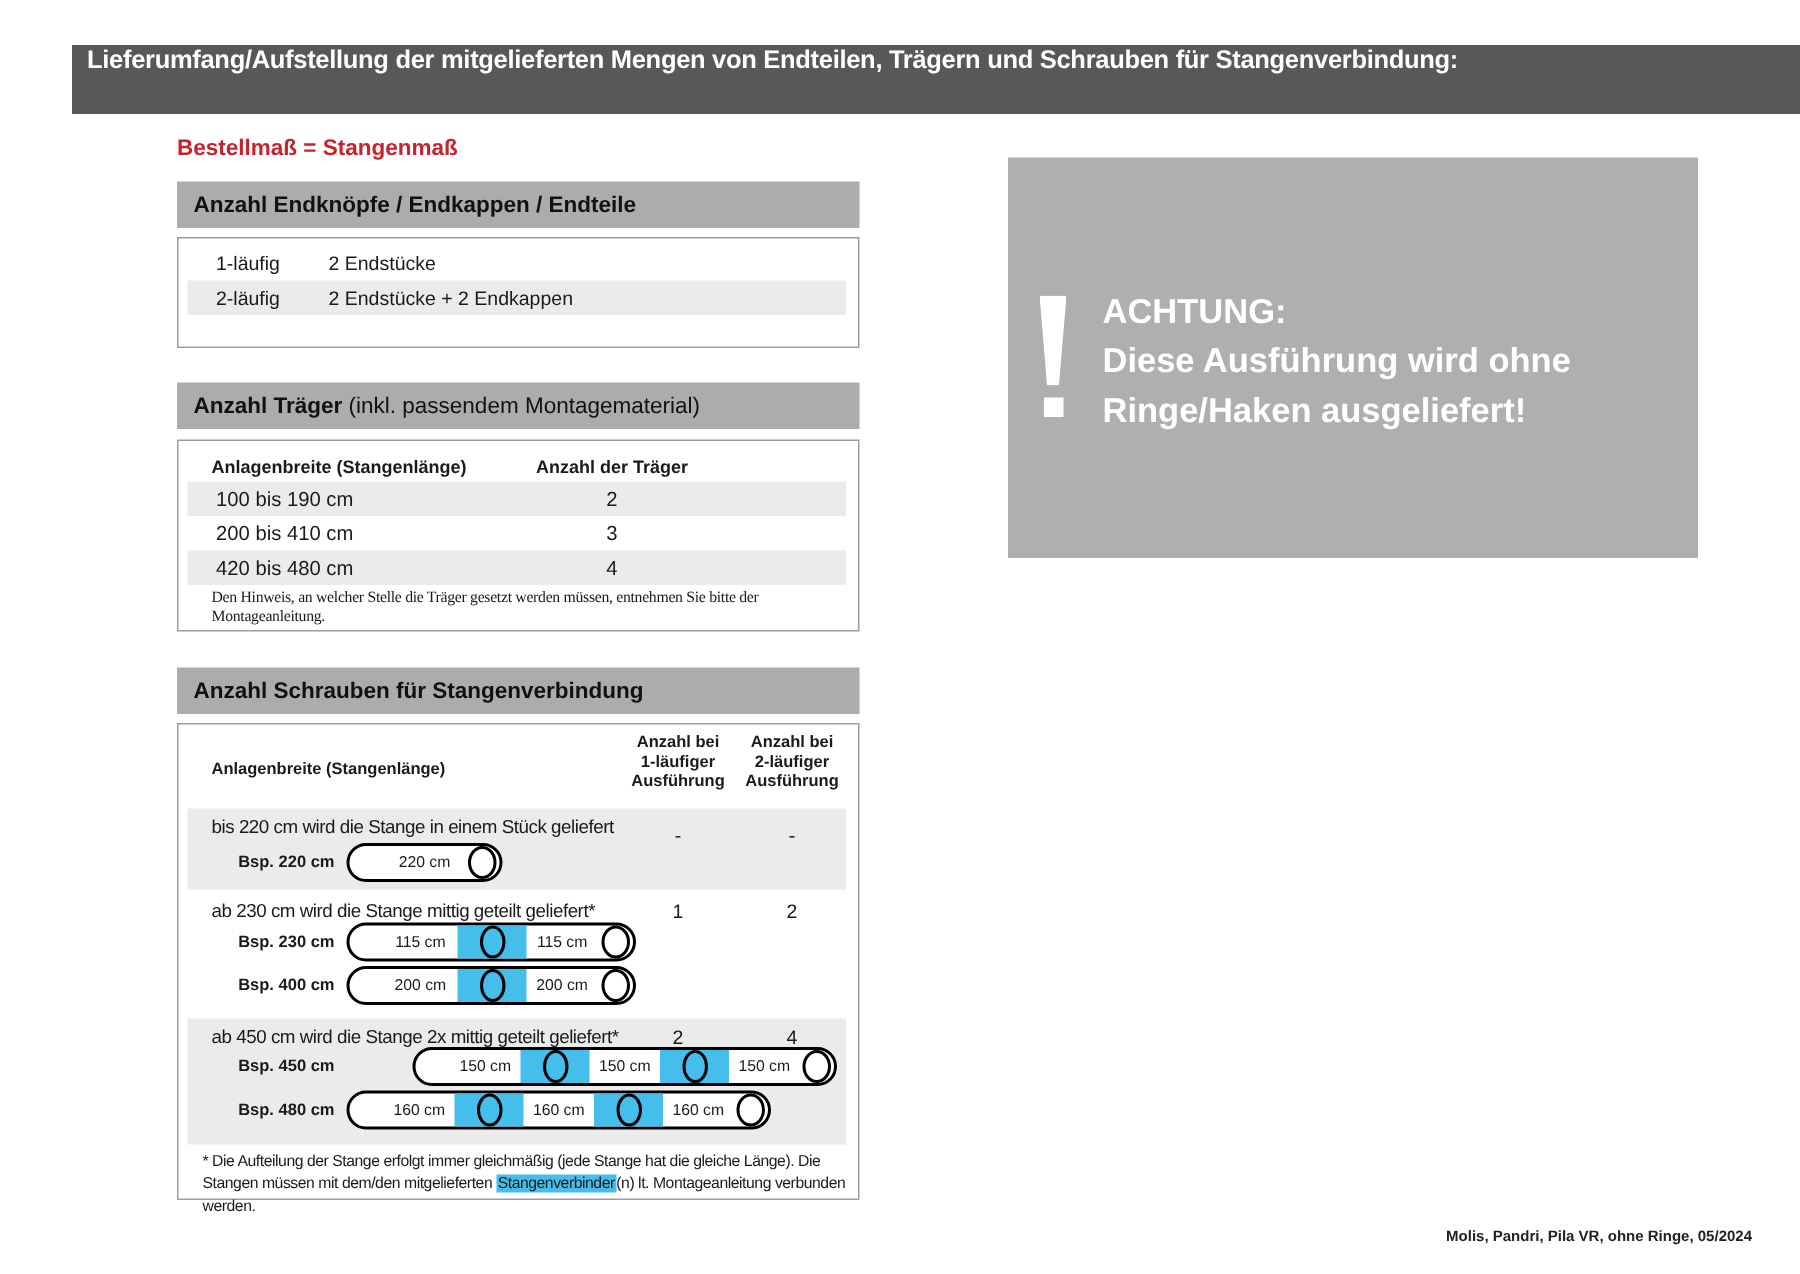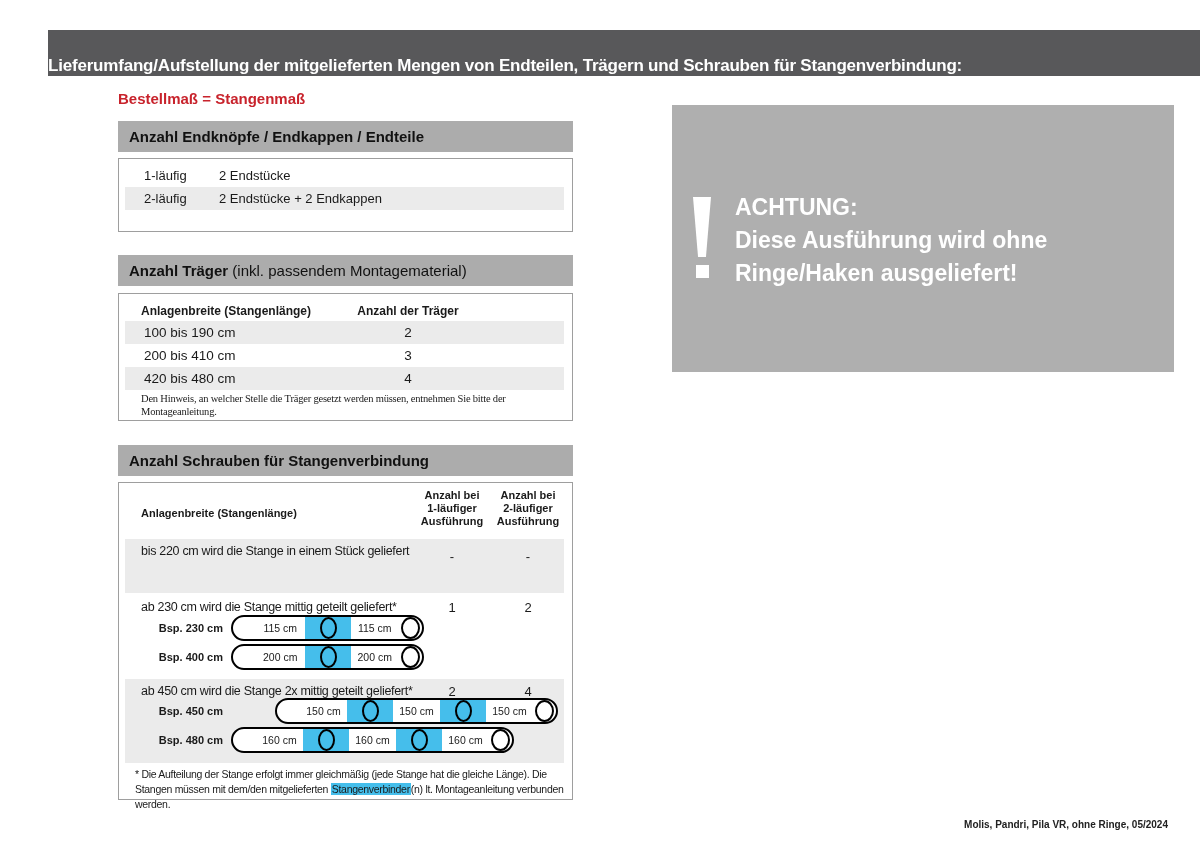--- a/index.html
+++ b/index.html
@@ -4,21 +4,21 @@
 <style>
   html,body{margin:0;padding:0;}
   body{
     width:1200px;height:849px;position:relative;background:#ffffff;
     font-family:"Liberation Sans",sans-serif;color:#1a1a1a;overflow:hidden;
   }
   .abs{position:absolute;}
   
   .titlebar{
     left:48px;top:30px;width:1152px;height:46px;background:#58585A;
-    display:flex;align-items:flex-end;box-sizing:border-box;
+    display:flex;align-items:flex-start;box-sizing:border-box;padding-left:10px;
   }
   .titlebar span{color:#fff;font-size:17px;font-weight:bold;letter-spacing:-0.2px;}
   
   .subtitle{left:118px;top:90px;font-size:15px;font-weight:bold;color:#C8232C;}
   
   .sec-h{
     left:118px;width:455px;height:31px;background:#ACACAC;color:#111;
     display:flex;align-items:center;box-sizing:border-box;padding-left:11px;
     font-size:15px;
   }
@@ -50,21 +50,21 @@
   .rodrow{position:absolute;left:0;height:28px;display:flex;align-items:center;}
   .rodlabel{width:106px;box-sizing:border-box;text-align:right;padding-right:8px;font-size:11px;font-weight:bold;}
   .rod{position:relative;height:26px;border:2px solid #000;border-radius:13px;background:#fff;box-sizing:border-box;display:flex;}
   .seg{flex:1;display:flex;align-items:center;justify-content:center;font-size:10.5px;position:relative;z-index:3;}
   .connector{position:absolute;top:0;width:46px;height:22px;background:#45BEEB;z-index:1;}
   .joint{position:absolute;top:0;width:17px;height:22px;border:2px solid #000;border-radius:50%;box-sizing:border-box;background:transparent;z-index:2;}
   .endcap{position:absolute;top:0;right:2px;width:19px;height:22px;border:2px solid #000;border-radius:50%;box-sizing:border-box;background:#fff;z-index:2;}
   .t3 .footnote{position:absolute;top:284px;left:16px;width:436px;font-size:10.5px;line-height:15px;letter-spacing:-0.3px;}
   .hl{background:#45BEEB;padding:0 1px;}
   
-  .notice{left:672px;top:105px;width:502px;height:267px;background:#AFAFAF;}
+  .notice{left:672px;top:105px;width:460px;height:267px;background:#AFAFAF;}
   .excl-bar{position:absolute;left:21px;top:92px;width:18px;height:60px;background:#fff;
     -webkit-clip-path:polygon(0% 0%,100% 0%,72% 100%,28% 100%);clip-path:polygon(0% 0%,100% 0%,72% 100%,28% 100%);}
   .excl-dot{position:absolute;left:24px;top:160px;width:13px;height:13px;background:#fff;}
   .notice-text{position:absolute;left:63px;top:86px;color:#fff;font-weight:bold;font-size:23px;line-height:33px;}
   
   .footer{right:32px;top:819px;font-size:10px;color:#222;font-weight:bold;}
 </style>
 </head>
 <body>
 
@@ -119,20 +119,27 @@
 1-läufiger
 Ausführung</div>
   <div class="colhead" style="left:374px;">Anzahl bei
 2-läufiger
 Ausführung</div>
 
   <div class="band alt" style="top:56px;height:54px;">
     <div class="gtitle">bis 220 cm wird die Stange in einem Stück geliefert</div>
     <span class="gcnt c1" style="top:10px;">-</span>
     <span class="gcnt c2" style="top:10px;">-</span>
+    <div class="rodrow" style="top:22px;">
+      <span class="rodlabel">Bsp. 220 cm</span>
+      <div class="rod" style="width:104px;">
+        <div class="seg">220 cm</div>
+        <div class="endcap"></div>
+      </div>
+    </div>
   </div>
 
   <div class="band" style="top:112px;height:82px;">
     <div class="gtitle">ab 230 cm wird die Stange mittig geteilt geliefert*</div>
     <span class="gcnt c1" style="top:5px;">1</span>
     <span class="gcnt c2" style="top:5px;">2</span>
     <div class="rodrow" style="top:19px;">
       <span class="rodlabel">Bsp. 230 cm</span>
       <div class="rod" style="width:193px;">
         <div class="connector" style="left:calc(50% - 23px);"></div>

